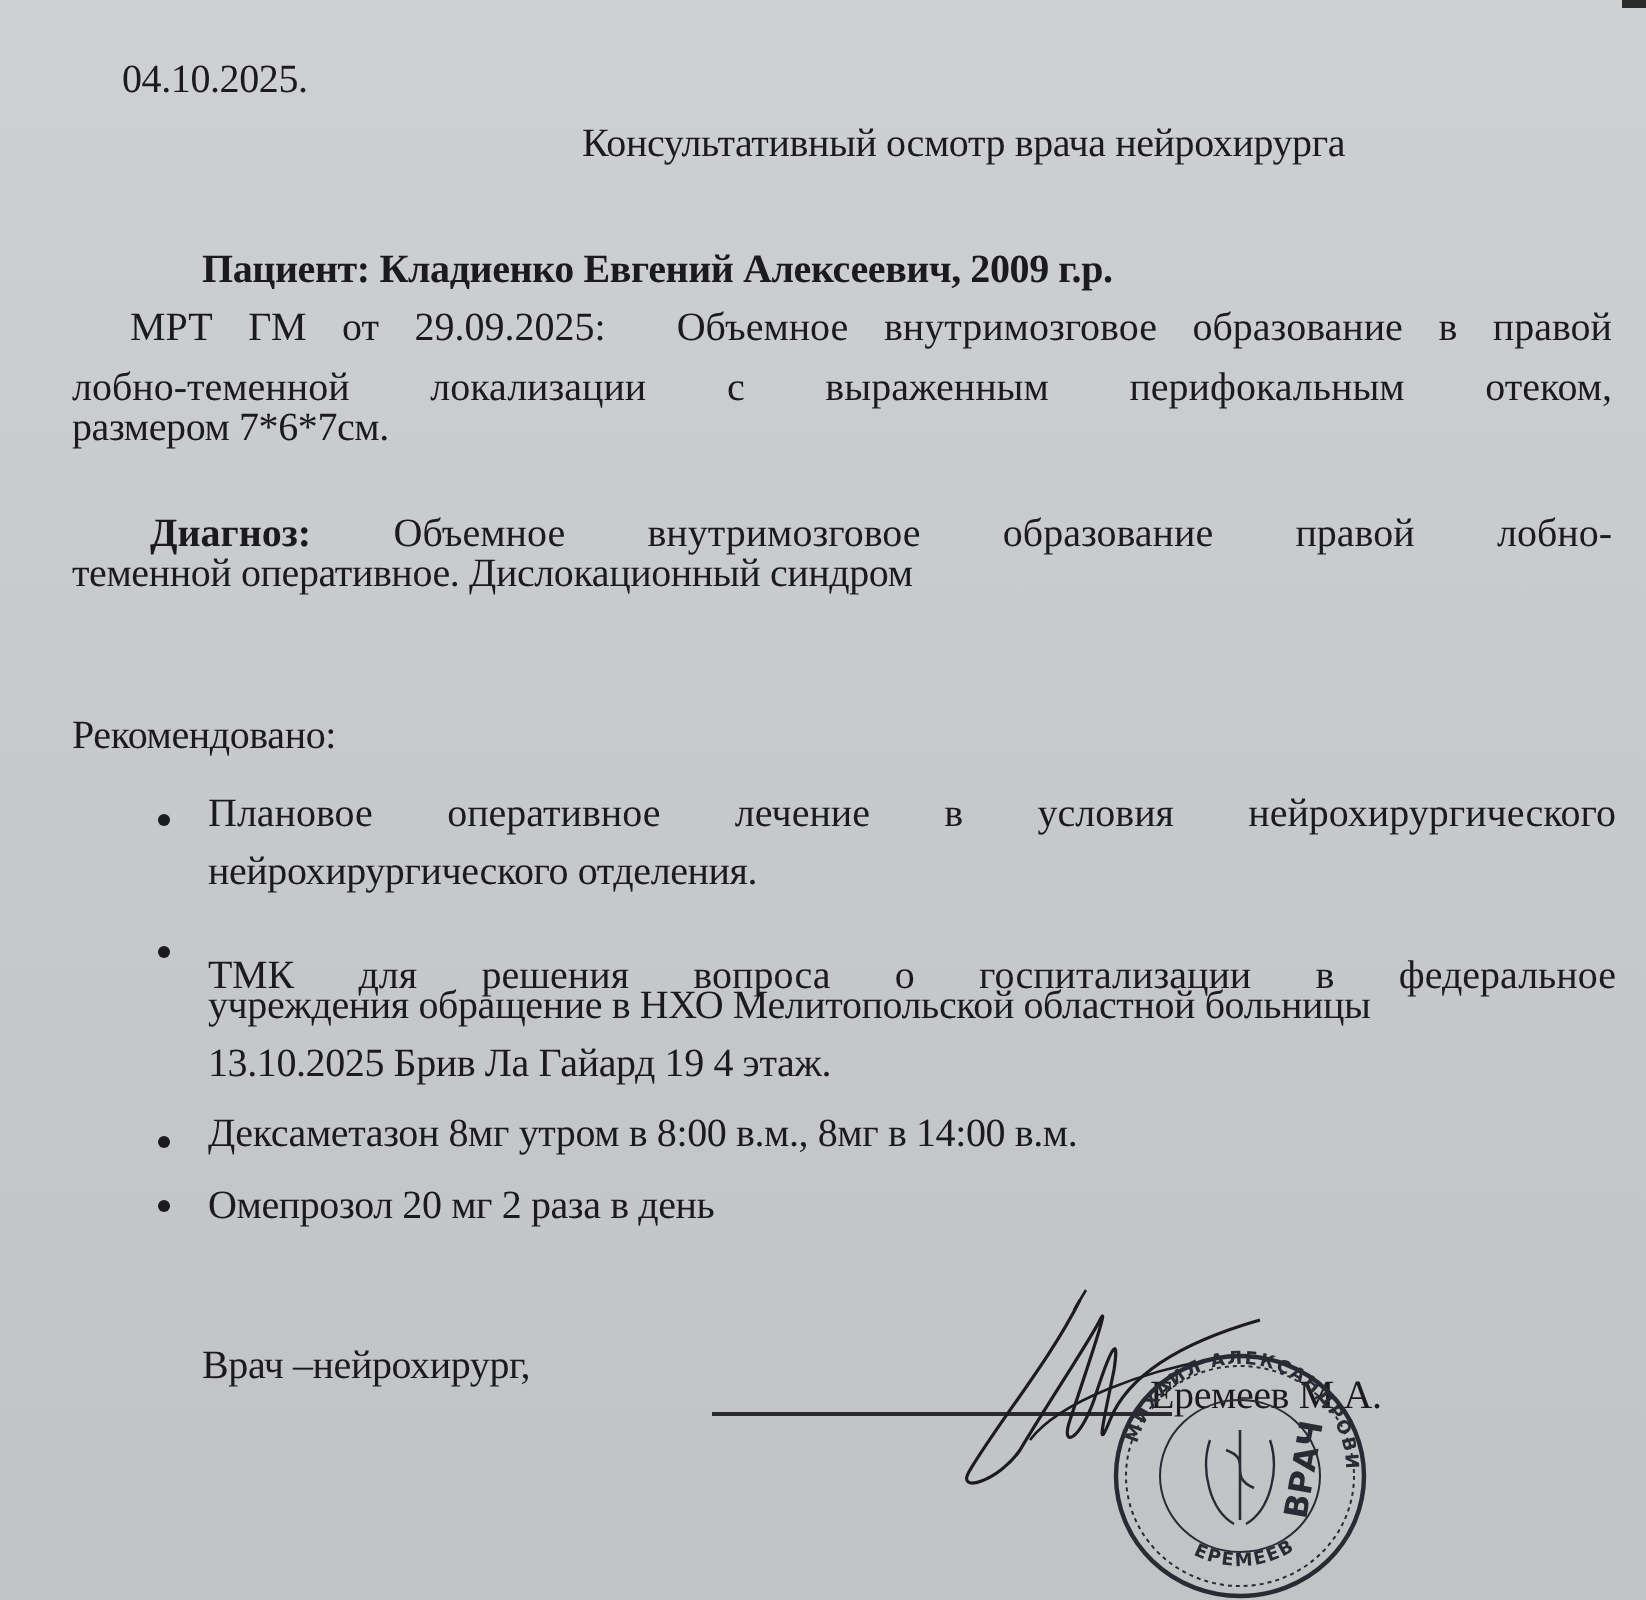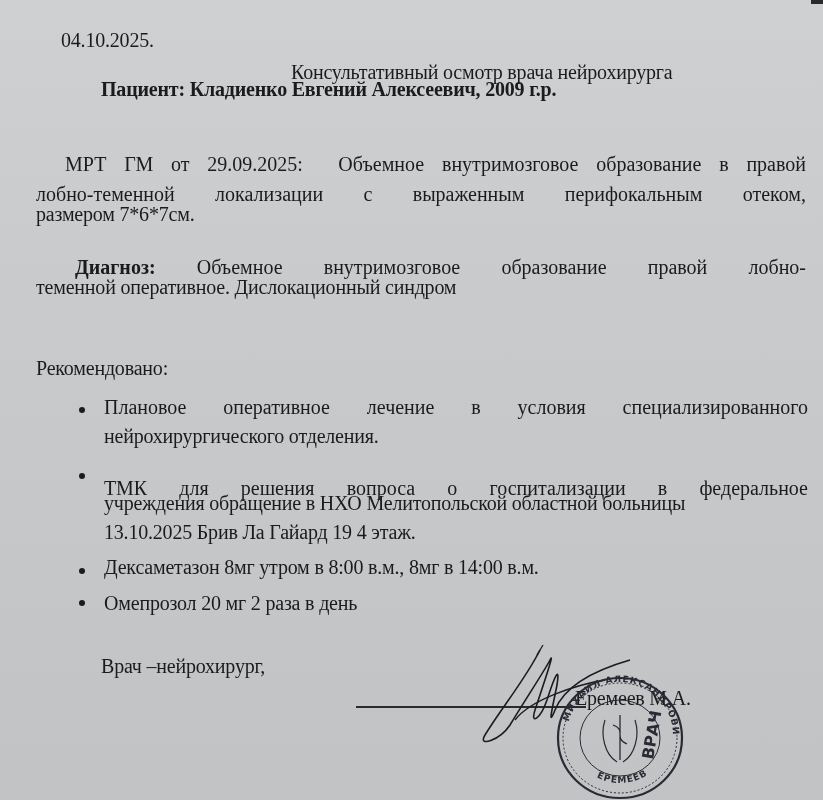--- a/index.html
+++ b/index.html
@@ -11,21 +11,21 @@
     position: relative;
   }
   .paper {
     position: absolute; left: 0; top: 0; width: 823px; height: 800px;
     background: linear-gradient(180deg, #cfd0d2 0%, #c8c9cb 45%, #c2c3c5 100%);
   }
   .top-edge {
     position: absolute; right: 0; top: 0; width: 12px; height: 4px; background: #2a2a2a;
   }
   .t { position: absolute; white-space: nowrap; font-size: 20px; letter-spacing: -0.2px; }
-  .b { font-weight: bold; }
+  .b { font-weight: bold; margin-top: 46px; }
   .just { position: absolute; text-align: justify; text-align-last: justify; white-space: nowrap; font-size: 20px; }
   .bullet {
     position: absolute; width: 6px; height: 6px; border-radius: 50%; background: #1b1b1d;
   }
   .sig-line { position: absolute; left: 356px; top: 706px; width: 230px; height: 1.5px; background: #2b2b2d; }
   svg { position: absolute; }
 </style>
 </head>
 <body>
 
@@ -49,35 +49,35 @@
 
 <div class="just" style="left:75px; top:256px; width:731px; word-spacing:18px;">
   <span class="b">Диагноз:</span>
   <span>Объемное внутримозговое образование правой лобно-</span>
 </div>
 <div class="t" style="left:36px; top:276px;">теменной оперативное. Дислокационный синдром</div>
 
 <div class="t" style="left:36px; top:357px;">Рекомендовано:</div>
 
 <div class="bullet" style="left:79px; top:407px;"></div>
-<div class="just" style="left:104px; top:396px; width:704px; word-spacing:12px;">Плановое оперативное лечение в условия специализированного</div>
+<div class="just" style="left:104px; top:396px; width:704px; word-spacing:12px;">Плановое оперативное лечение в условия нейрохирургического</div>
 <div class="t" style="left:104px; top:425px;">нейрохирургического отделения.</div>
 
 <div class="bullet" style="left:79px; top:473px;"></div>
 <div class="just" style="left:104px; top:461px; width:704px; word-spacing:16px;margin-top:16px;">ТМК для решения вопроса о госпитализации в федеральное</div>
 <div class="t" style="left:104px; top:492px;">учреждения обращение в НХО Мелитопольской областной больницы</div>
 <div class="t" style="left:104px; top:521px;">13.10.2025 Брив Ла Гайард 19 4 этаж.</div>
 
 <div class="bullet" style="left:79px; top:568px;"></div>
 <div class="t" style="left:104px; top:556px;">Дексаметазон 8мг утром в 8:00 в.м.,  8мг в 14:00 в.м.</div>
 
 <div class="bullet" style="left:79px; top:600px;"></div>
 <div class="t" style="left:104px; top:592px;">Омепрозол 20 мг 2 раза в день</div>
 
-<div class="t" style="left:101px; top:655px;">Врач –нейрохирург,</div>
+<div class="t" style="left:101px; top:672px;">Врач –нейрохирург,</div>
 <div class="sig-line"></div>
 <div class="t" style="left:575px; top:687px;">Еремеев М.А.</div>
 
 <svg style="left:455px; top:640px;" width="200" height="110" viewBox="0 0 200 110">
   <path d="M85 10 C 70 40, 45 70, 30 95 C 22 108, 45 100, 55 85 C 70 60, 90 30, 95 20 C 100 10, 90 40, 80 70 C 75 85, 85 80, 92 60 C 100 35, 105 25, 102 45 C 98 65, 92 90, 100 70 C 110 45, 140 30, 175 20" fill="none" stroke="#1c1c20" stroke-width="1.6"></path>
   <path d="M82 15 L 88 5 M 60 80 C 75 60, 120 45, 150 40" fill="none" stroke="#1c1c20" stroke-width="1.3"></path>
 </svg>
 
 <svg style="left:545px; top:660px;" width="150" height="140" viewBox="0 0 150 140">
   <defs>

